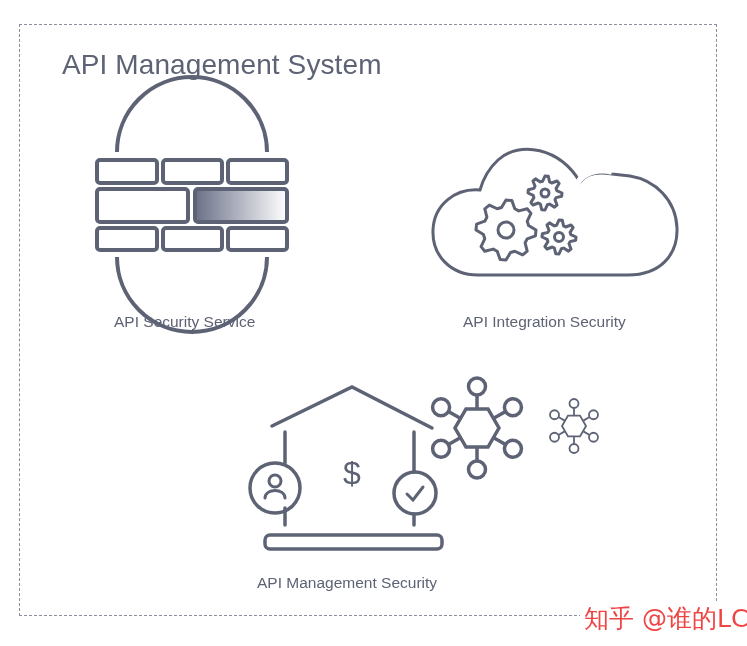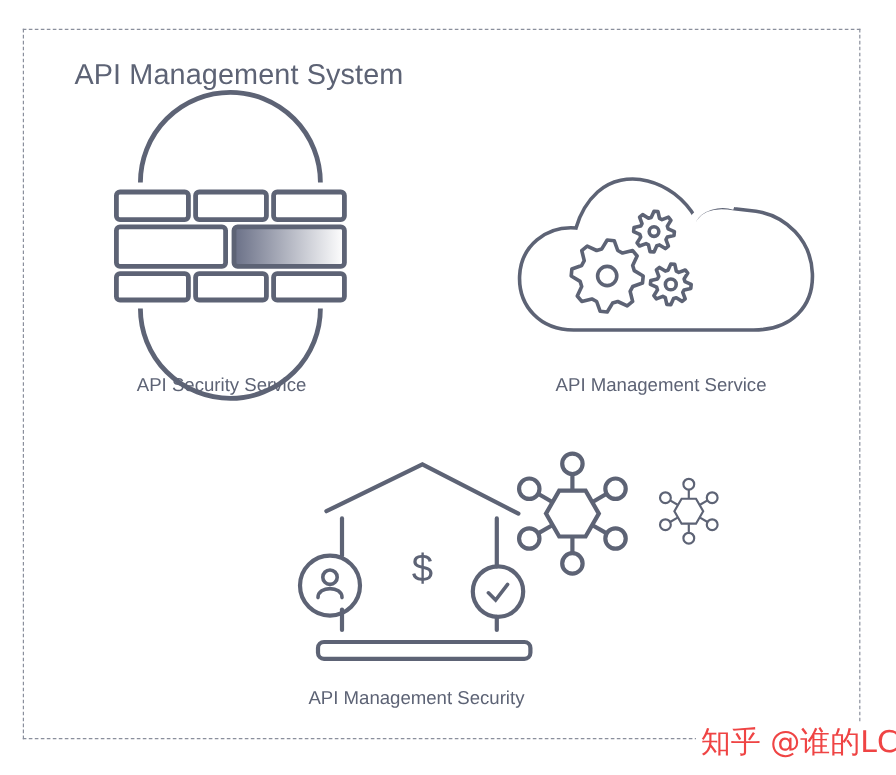--- a/index.html
+++ b/index.html
@@ -1,20 +1,20 @@
 <!DOCTYPE html>
 <html><head>
   <meta charset="utf-8">
   <style>
     html, body { margin: 0; padding: 0; background: #ffffff; }
     body { width: 747px; height: 646px; position: relative; overflow: hidden;
            font-family: "Liberation Sans", "DejaVu Sans", sans-serif; }
     .frame { position: absolute; left: 19px; top: 24px; width: 698px; height: 592px;
              border: 1.5px dashed #8a8f9c; box-sizing: border-box; }
-    .title { position: absolute; left: 62px; top: 49px; font-size: 24px; color: #5d6375;
+    .title { position: absolute; left: 62px; top: 49px; font-size: 28px; color: #5d6375;
              letter-spacing: 0.1px; }
     .label { position: absolute; font-size: 15.5px; color: #5d6375; white-space: nowrap; text-align: right; }
     svg.art { position: absolute; left: 0; top: 0; }
     .wm { position: absolute; left: 580px; top: 602px; font-size: 25px; color: #ef4444;
           font-family: "DejaVu Sans", sans-serif; white-space: nowrap; background: #fff; padding: 0 4px; }
   </style>
 </head>
 <body>
 
 <div class="frame"></div>
@@ -102,16 +102,16 @@
       <line x1="6.613092715395707e-16" y1="10.8" x2="1.102182119232618e-15" y2="18"></line>
       <circle cx="1.3777276490407724e-15" cy="22.5" r="4.5"></circle>
       <line x1="-9.353074360871938" y1="5.3999999999999995" x2="-15.588457268119896" y2="8.999999999999998"></line>
       <circle cx="-19.48557158514987" cy="11.249999999999998" r="4.5"></circle>
       <line x1="-9.353074360871938" y1="-5.400000000000001" x2="-15.588457268119894" y2="-9.000000000000002"></line>
       <circle cx="-19.48557158514987" cy="-11.250000000000002" r="4.5"></circle>
     </g>
 </svg>
 
 <div class="label" style="left:114px; top:313px;">API Security Service</div>
-<div class="label" style="left:463px; top:313px;">API Management Service</div>
+<div class="label" style="left:463px; top:313px;">API Integration Security</div>
 <div class="label" style="left:257px; top:574px;">API Management Security</div>
 
 <div class="wm">知乎 @谁的LC</div>
 
 </body></html>

